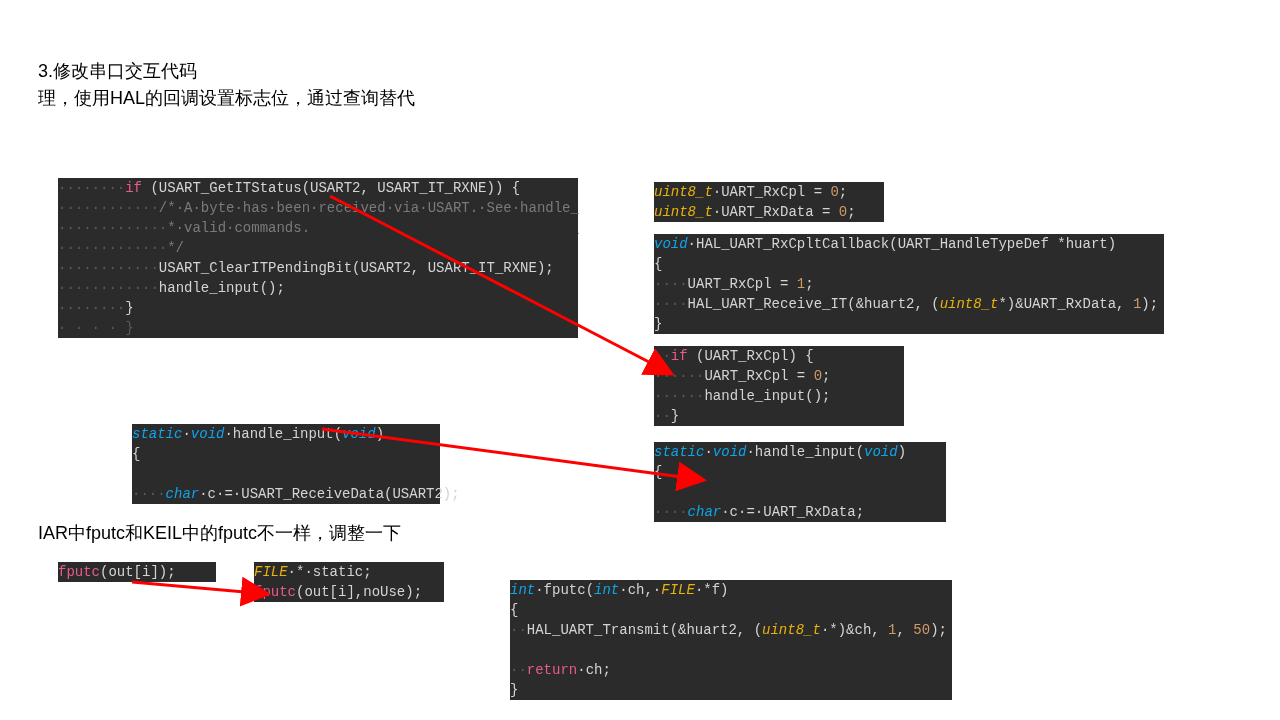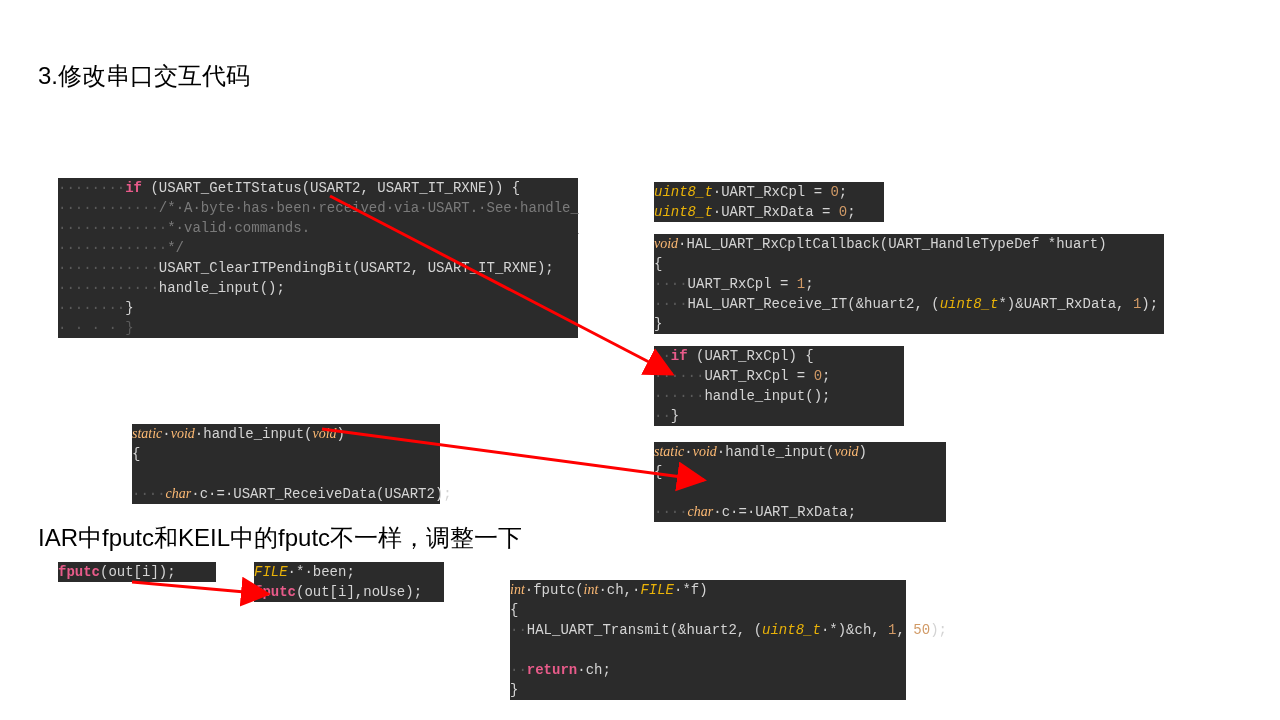--- a/index.html
+++ b/index.html
@@ -6,52 +6,53 @@
   body {
     width: 1280px;
     height: 720px;
     background: #ffffff;
     font-family: "Microsoft YaHei", Arial, sans-serif;
     position: relative;
     overflow: hidden;
   }
   .heading {
     position: absolute;
-    font-size: 24px;
+    font-size: 18px;
     color: #000;
     line-height: 1.5;
   }
   .code {
     position: absolute;
     background: #2b2b2b;
     color: #d4d4d4;
     font-family: Consolas, "Courier New", monospace;
     font-size: 14px;
     line-height: 20px;
     white-space: pre;
     padding: 0;
   }
-  .code span.kw    { color: #e85b8a; font-weight: bold; }          
-  .code span.kw2   { color: #fdba74; font-style: italic; font-family: Liberation Serif, serif; }  
+  .code span.kw    { color: #e85b8a; }          
+  .code span.kw2   { color: #0ea5e9; font-style: italic; }  
   .code span.type  { color: #eab308; font-style: italic; }
   .code span.cm    { color: #7a7a7a; }          
   .code span.num   { color: #d19a66; }
   .code span.dots  { color: #5a5a5a; }
   svg.arrows {
     position: absolute;
     left: 0; top: 0;
     width: 1280px; height: 720px;
     pointer-events: none;
   }
 </style>
 </head>
 <body>
 
 <div class="heading" style="left:38px; top:58px;">
   <div>3.修改串口交互代码</div>
+  <div>理，使用HAL的回调设置标志位，通过查询替代</div>
 </div>
 
 <div class="heading" style="left:38px; top:520px;">IAR中fputc和KEIL中的fputc不一样，调整一下</div>
 
 <div class="code" style="left:58px; top:178px; width:520px;">
 <span class="dots">· · · · if</span><span class="kw" style="color:#e85b8a;"> </span><span> (USART_GetITStatus(USART2, USART_IT_RXNE)) {</span>
 <span class="cm">· · · · · · /* A byte has been received via USART. See handle_</span>
 <span class="cm">· · · · · · * valid commands.</span>
 <span class="cm">· · · · · · */</span>
 <span class="dots">· · · · · · USART_ClearITPendingBit(USART2, USART_IT_RXNE);</span>
@@ -86,24 +87,24 @@
 <span class="dots">······</span><span>handle_input();</span>
 <span class="dots">··</span><span>}</span></div>
 
 <div class="code" style="left:654px; top:442px; width:292px;"><span class="kw2">static</span><span>·</span><span class="kw2">void</span><span>·handle_input(</span><span class="kw2">void</span><span>)</span>
 <span>{</span>
 <span> </span>
 <span class="dots">····</span><span class="kw2">char</span><span>·c·=·UART_RxData;</span></div>
 
 <div class="code" style="left:58px; top:562px; width:158px;"><span class="kw">fputc</span><span>(out[i]);</span></div>
 
-<div class="code" style="left:254px; top:562px; width:190px;"><span class="type">FILE</span><span>·*·been;</span>
+<div class="code" style="left:254px; top:562px; width:190px;"><span class="type">FILE</span><span>·*·static;</span>
 <span class="kw">fputc</span><span>(out[i],noUse);</span></div>
 
-<div class="code" style="left:510px; top:580px; width:396px;"><span class="kw2">int</span><span>·fputc(</span><span class="kw2">int</span><span>·ch,·</span><span class="type">FILE</span><span>·*f)</span>
+<div class="code" style="left:510px; top:580px; width:442px;"><span class="kw2">int</span><span>·fputc(</span><span class="kw2">int</span><span>·ch,·</span><span class="type">FILE</span><span>·*f)</span>
 <span>{</span>
 <span class="dots">··</span><span>HAL_UART_Transmit(&amp;huart2, (</span><span class="type">uint8_t</span><span>·*)&amp;ch, </span><span class="num">1</span><span>, </span><span class="num">50</span><span>);</span>
 <span> </span>
 <span class="dots">··</span><span class="kw">return</span><span>·ch;</span>
 <span>}</span></div>
 
 <svg class="arrows">
   <defs>
     <marker id="ah" markerWidth="12" markerHeight="12" refX="9" refY="5" orient="auto">
       <path d="M0,0 L10,5 L0,10 Z" fill="#ff0000"></path>

